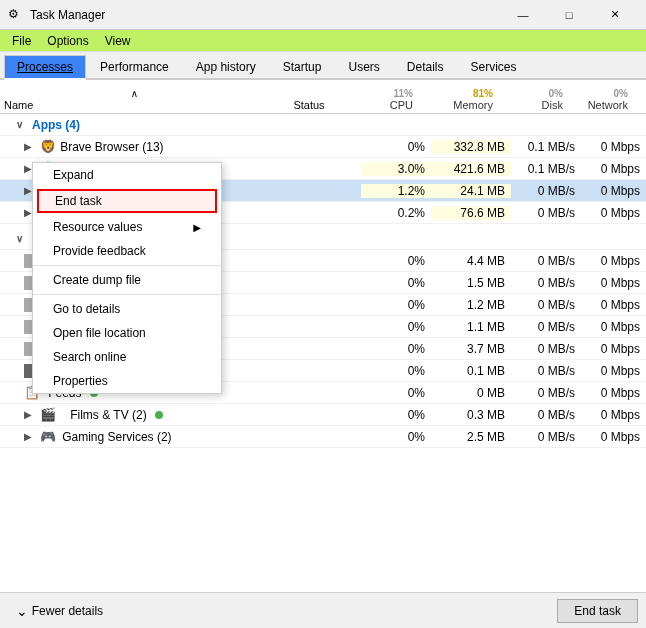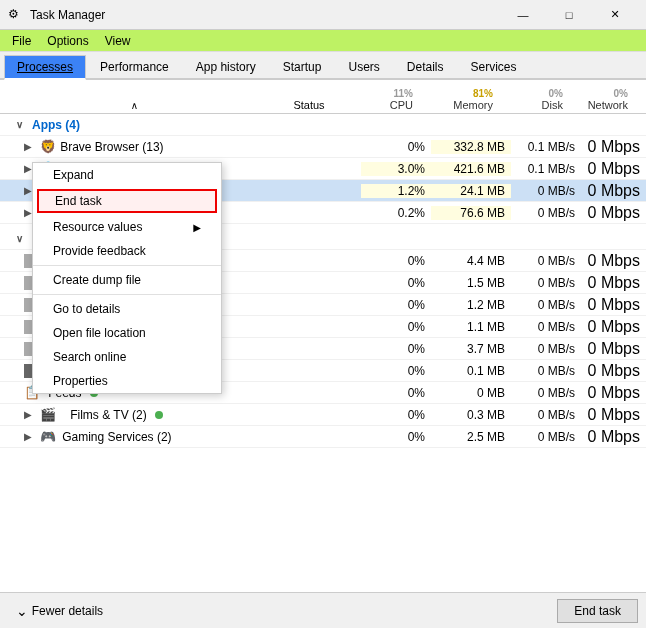--- a/index.html
+++ b/index.html
@@ -131,21 +131,21 @@
       text-overflow: ellipsis;
       display: flex;
       align-items: center;
       gap: 4px;
     }
     .cell-name.indent1 { padding-left: 24px; }
     .cell-status { width: 80px; text-align: center; font-size: 11px; }
     .cell-cpu { width: 70px; text-align: right; padding-right: 6px; font-size: 12px; }
     .cell-mem { width: 80px; text-align: right; padding-right: 6px; font-size: 12px; }
     .cell-disk { width: 70px; text-align: right; padding-right: 6px; font-size: 12px; }
-    .cell-net { width: 65px; text-align: right; padding-right: 6px; font-size: 16px; }
+    .cell-net { width: 65px; text-align: right; padding-right: 6px; font-size: 12px; }
 
     .mem-highlight { background: #fffde0; }
     .cpu-highlight { background: #fffde0; }
 
     
     .expand-arrow { font-size: 10px; width: 12px; display: inline-block; color: #555; }
 
     
     .bottom-bar {
       height: 36px;
@@ -232,20 +232,21 @@
   <div class="tab">Users</div>
   <div class="tab">Details</div>
   <div class="tab">Services</div>
 </div>
 
 <div class="main-content">
 
   <div class="col-headers">
     <div class="col-name" style="display:flex;flex-direction:column;justify-content:flex-end;">
       <div class="sort-arrow">∧</div>
+      <span style="cursor:pointer;">Name</span>
     </div>
     <div class="col-status">
       <span style="cursor:pointer;">Status</span>
     </div>
     <div class="col-cpu-header">
       <span class="col-header-pct" style="color:#999;">11%</span>
       <span class="col-header-label" style="cursor:pointer;">CPU</span>
     </div>
     <div class="col-mem-header">
       <span class="col-header-pct" style="color:#c8a000;">81%</span>

